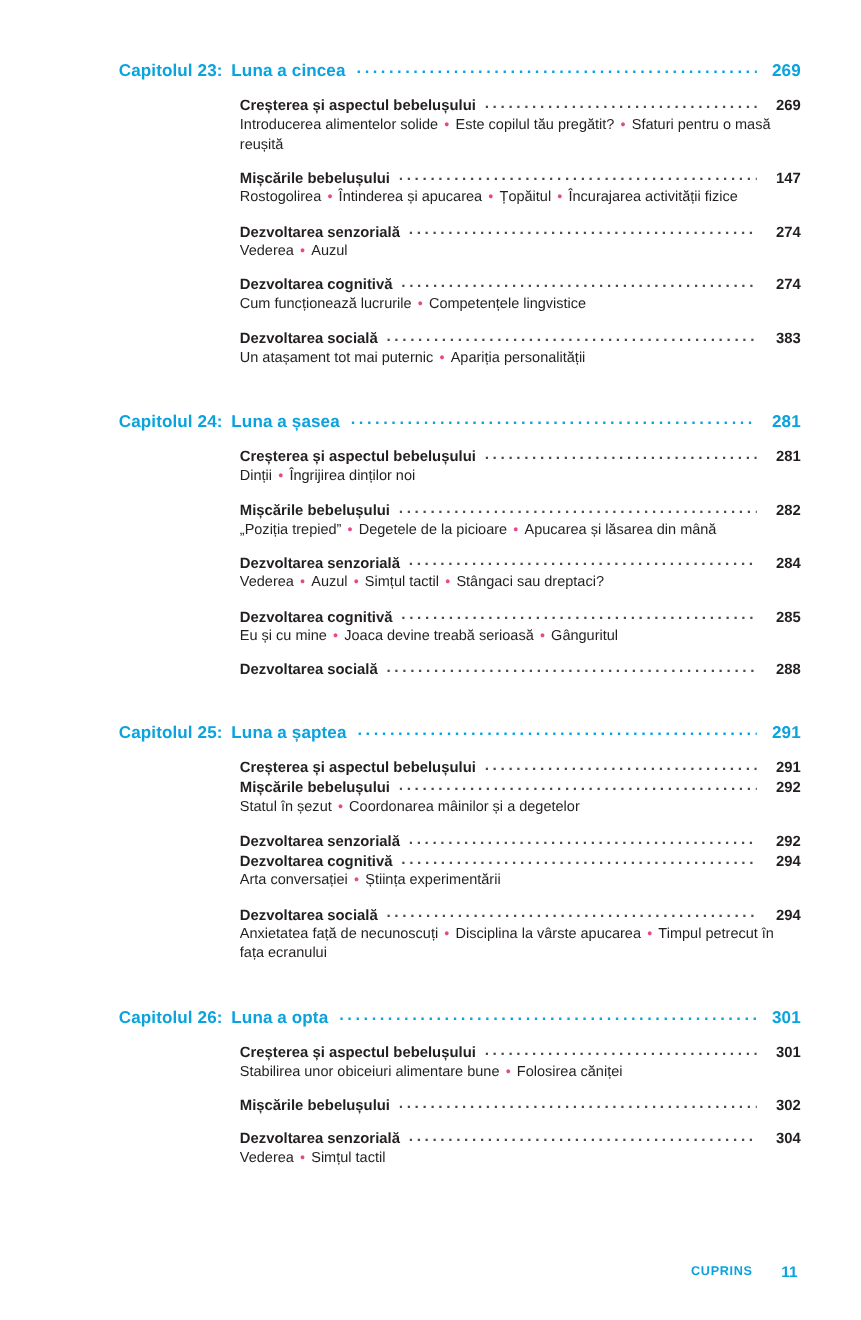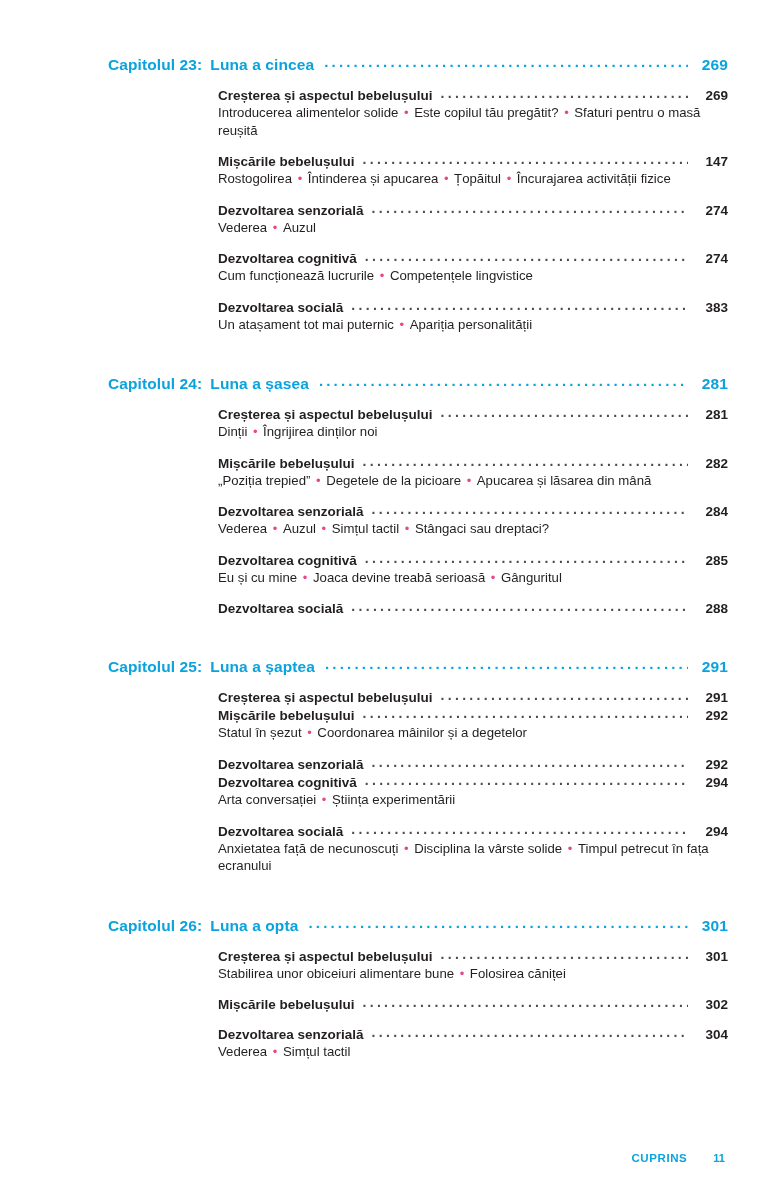--- a/index.html
+++ b/index.html
@@ -125,21 +125,21 @@
     bottom: 36px;
     display: flex;
     align-items: center;
     color: #0aa3dd;
     font-size: 11.5px;
     font-weight: bold;
     letter-spacing: 0.6px;
   }
   .footer .folio {
     margin-left: 26px;
-    font-size: 11px;
+    font-size: 14px;
     letter-spacing: 0;
   }
 </style>
 </head>
 <body>
 
 <div class="page">
   <div class="toc" id="toc-root">
       <div class="chapter">
         <div class="chapter-head">
@@ -277,21 +277,21 @@
               <span class="page-num">294</span>
             </div>
             <div class="sub"><span>Arta conversației</span><span class="bullet"> • </span><span>Știința experimentării</span></div>
           </div>
           <div class="section">
             <div class="section-head">
               <span class="section-title">Dezvoltarea socială</span>
               <span class="dots">........................................................................................................................</span>
               <span class="page-num">294</span>
             </div>
-            <div class="sub"><span>Anxietatea față de necunoscuți</span><span class="bullet"> • </span><span>Disciplina la vârste solide</span><span class="bullet"> • </span><span>Timpul petrecut în fața ecranului</span></div>
+            <div class="sub"><span>Anxietatea față de necunoscuți</span><span class="bullet"> • </span><span>Disciplina la vârste apucarea</span><span class="bullet"> • </span><span>Timpul petrecut în fața ecranului</span></div>
           </div>
         </div>
       </div>
       <div class="chapter">
         <div class="chapter-head">
           <span class="chapter-label">Capitolul 26:</span>
           <span class="chapter-title">Luna a opta</span>
           <span class="dots">........................................................................................................................</span>
           <span class="page-num">301</span>
         </div>

